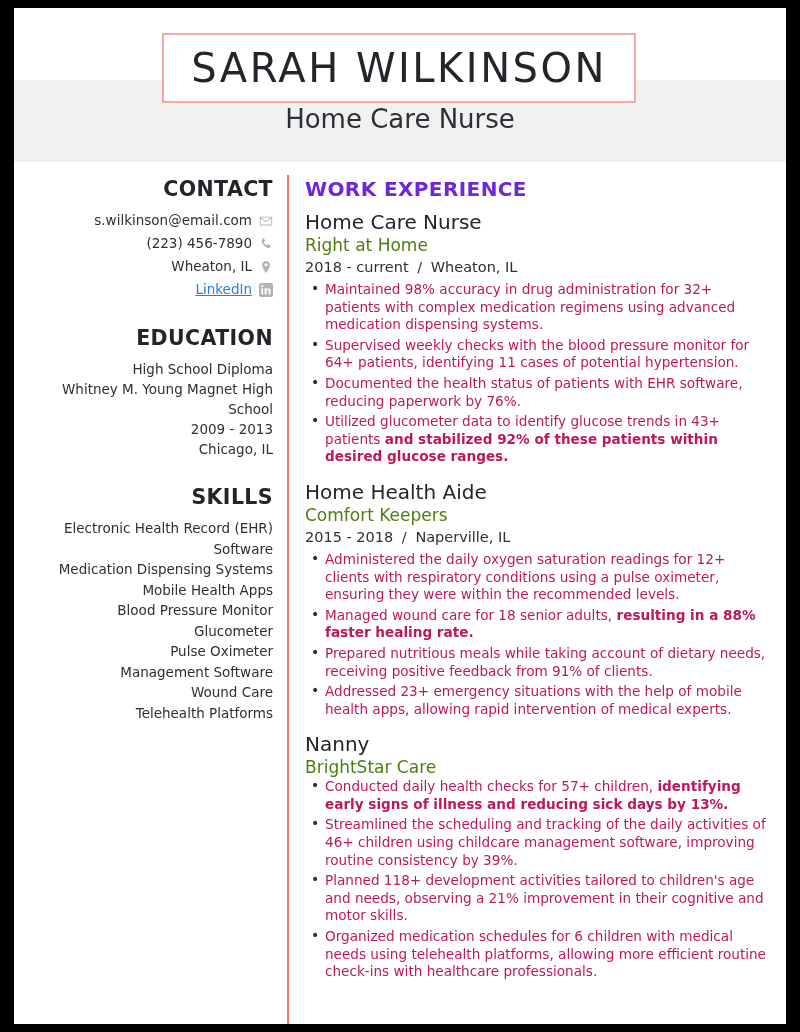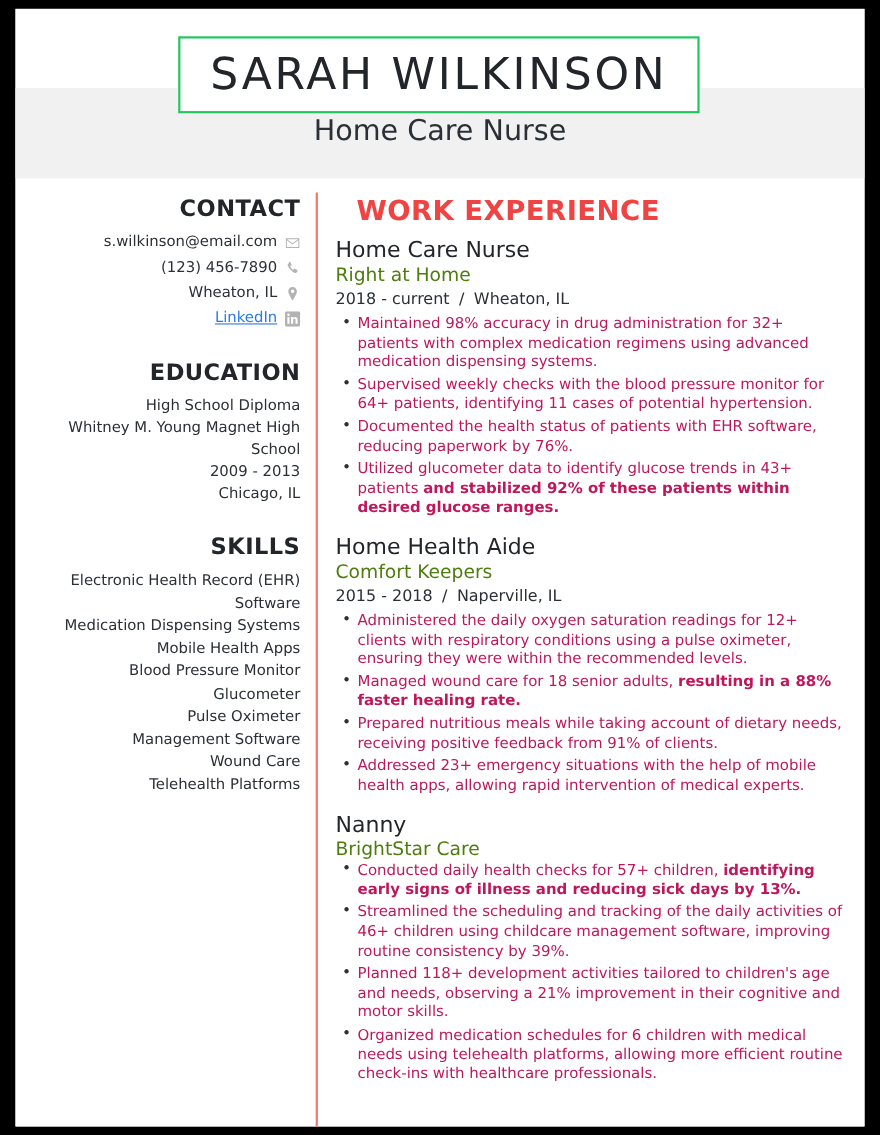--- a/index.html
+++ b/index.html
@@ -35,21 +35,21 @@
     height: 82px;
     background: #f1f1f1;
   }
   .name-box {
     position: absolute;
     left: 148px;
     top: 25px;
     width: 474px;
     height: 70px;
     background: #ffffff;
-    border: 2px solid #22c55e;
+    border: 2px solid #fca5a5;
     display: flex;
     align-items: center;
     justify-content: center;
     z-index: 2;
   }
   .name-text {
     font-size: 40px;
     font-weight: 400;
     letter-spacing: 2.5px;
     color: #22262b;
@@ -136,26 +136,25 @@
   }
   .skill-line {
     font-size: 13.5px;
     color: #2b3036;
     line-height: 20.5px;
     text-align: right;
   }
 
   
   .main-heading {
-    font-size: 25px;
+    font-size: 20px;
     font-weight: bold;
-    color: #ef4444;
+    color: #6d28d9;
     letter-spacing: 0.4px;
     margin-bottom: 8px;
-    margin-left: 19px;
   }
   .job { margin-bottom: 13px; }
   .job-title {
     font-size: 20px;
     font-weight: 400;
     color: #22262b;
     line-height: 26px;
   }
   .job-company {
     font-size: 17px;
@@ -218,21 +217,21 @@
         <div class="contact-row">
           <span>s.wilkinson@email.com</span>
           <span class="ic">
             <svg width="14" height="14" viewBox="0 0 16 16" fill="currentColor">
                 <path d="M1 3h14v10H1V3zm1.2 1L8 8.2 13.8 4H2.2zM2 5.1V12h12V5.1L8 9.4 2 5.1z"></path>
               </svg>
           </span>
         </div>
 
         <div class="contact-row">
-          <span>(123) 456-7890</span>
+          <span>(223) 456-7890</span>
           <span class="ic">
             <svg width="14" height="14" viewBox="0 0 16 16" fill="currentColor">
                 <path d="M4.3 1.2c.5-.3 1.1-.1 1.4.4l1.1 2c.2.4.1 1-.3 1.3l-.8.6c-.2.2-.3.4-.2.6.4 1.1 1.5 2.6 2.8 3.4.2.1.5.1.6-.1l.6-.7c.3-.4.9-.5 1.3-.2l1.9 1.2c.5.3.6.9.3 1.4l-.6.9c-.5.7-1.4 1-2.2.7C7.5 11.7 4.4 8.6 3 5.1c-.3-.8 0-1.7.7-2.2l.6-.4z"></path>
               </svg>
           </span>
         </div>
 
         <div class="contact-row">
           <span>Wheaton, IL</span>
           <span class="ic">

